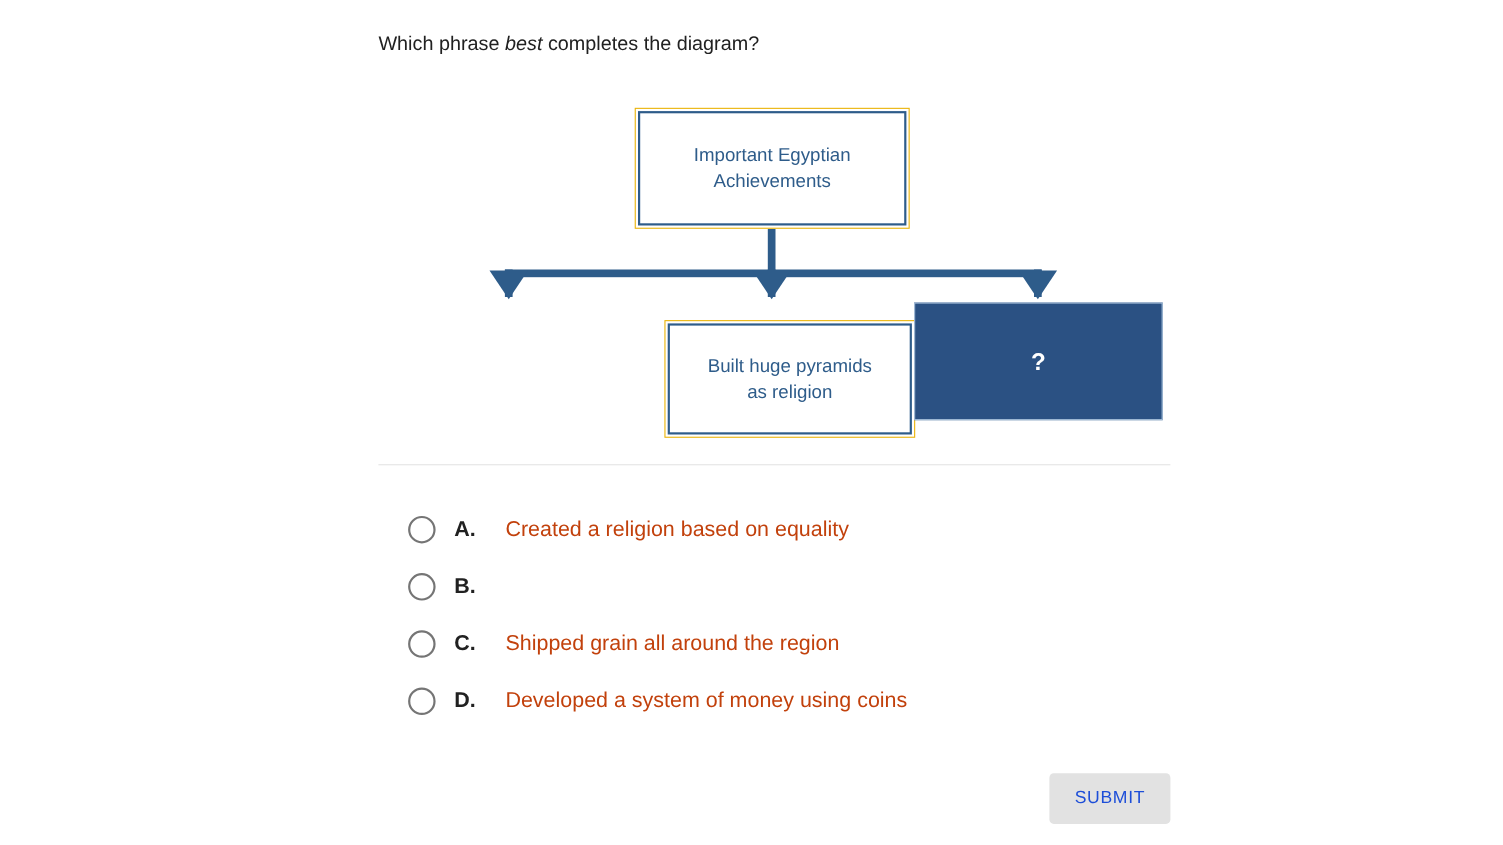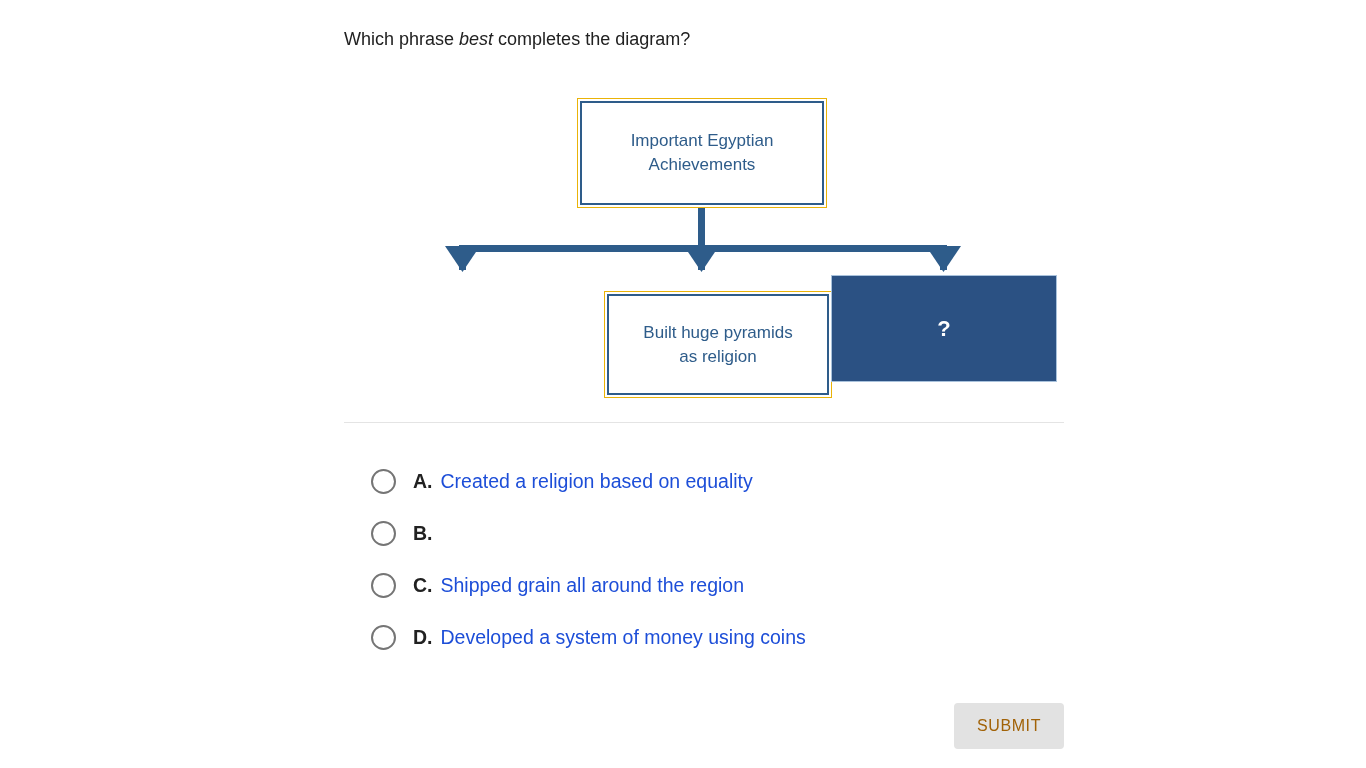--- a/index.html
+++ b/index.html
@@ -148,44 +148,44 @@
     background: transparent;
   }
   .opt-letter {
     margin-left: 17px;
     font-weight: bold;
     font-size: 19.5px;
     color: #212121;
     white-space: nowrap;
   }
   .opt-text {
-    margin-left: 8px;
+    margin-left: 27px;
     font-size: 19.5px;
-    color: #1d4ed8;
+    color: #c2410c;
     white-space: nowrap;
   }
 
   
   .submit-row {
     position: absolute;
     left: 0;
     top: 703px;
     width: 720px;
     height: 46px;
   }
   .submit-button {
     position: absolute;
     right: 0;
     top: 0;
     width: 110px;
     height: 46px;
     border: none;
     border-radius: 4px;
     background: #E2E2E2;
-    color: #a16207;
+    color: #1d4ed8;
     font-family: "Liberation Sans", sans-serif;
     font-size: 16px;
     letter-spacing: 0.6px;
     cursor: default;
   }
 </style>
 </head>
 <body>
 
 <div class="page">

